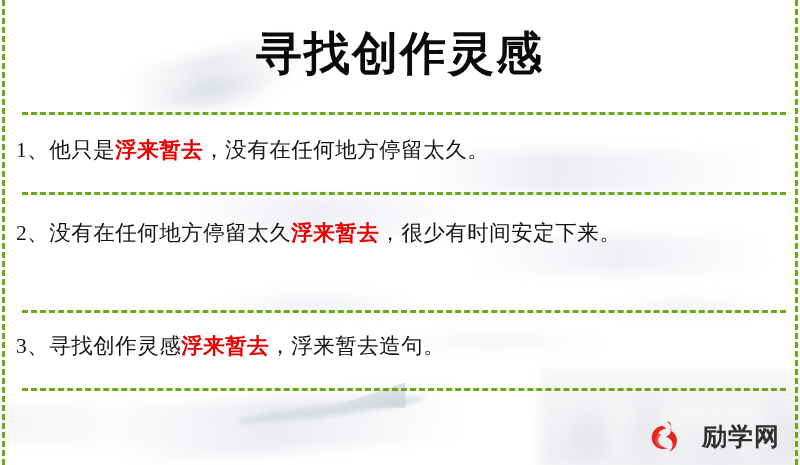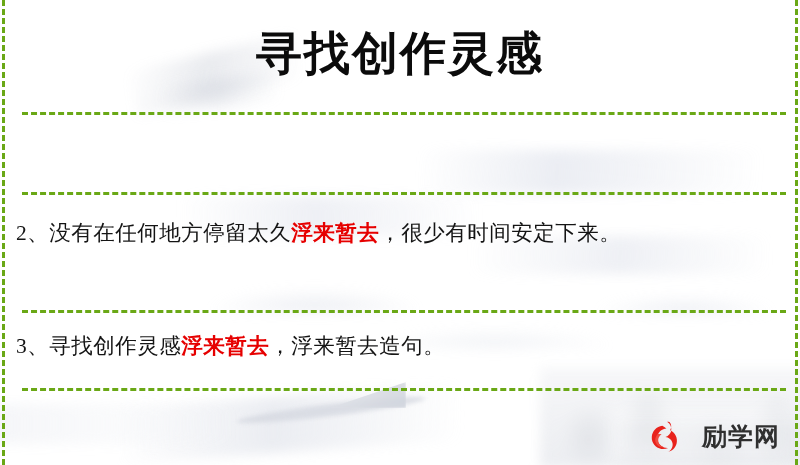--- a/index.html
+++ b/index.html
@@ -184,20 +184,23 @@
   <div class="edge-v left"></div>
   <div class="edge-v right"></div>
 
   <div class="divider" style="top:112px;"></div>
   <div class="divider" style="top:192px;"></div>
   <div class="divider" style="top:310px;"></div>
   <div class="divider" style="top:388px;"></div>
 
   <div class="title">寻找创作灵感</div>
 
+  <div class="sentence s1">
+    <span>1、</span><span>他只是</span><span class="kw">浮来暂去</span><span>，没有在任何地方停留太久。</span>
+  </div>
 
   <div class="sentence s2">
     <span>2、</span><span>没有在任何地方停留太久</span><span class="kw">浮来暂去</span><span>，很少有时间安定下来。</span>
   </div>
 
   <div class="sentence s3">
     <span>3、</span><span>寻找创作灵感</span><span class="kw">浮来暂去</span><span>，浮来暂去造句。</span>
   </div>
 
   <div class="logo">

